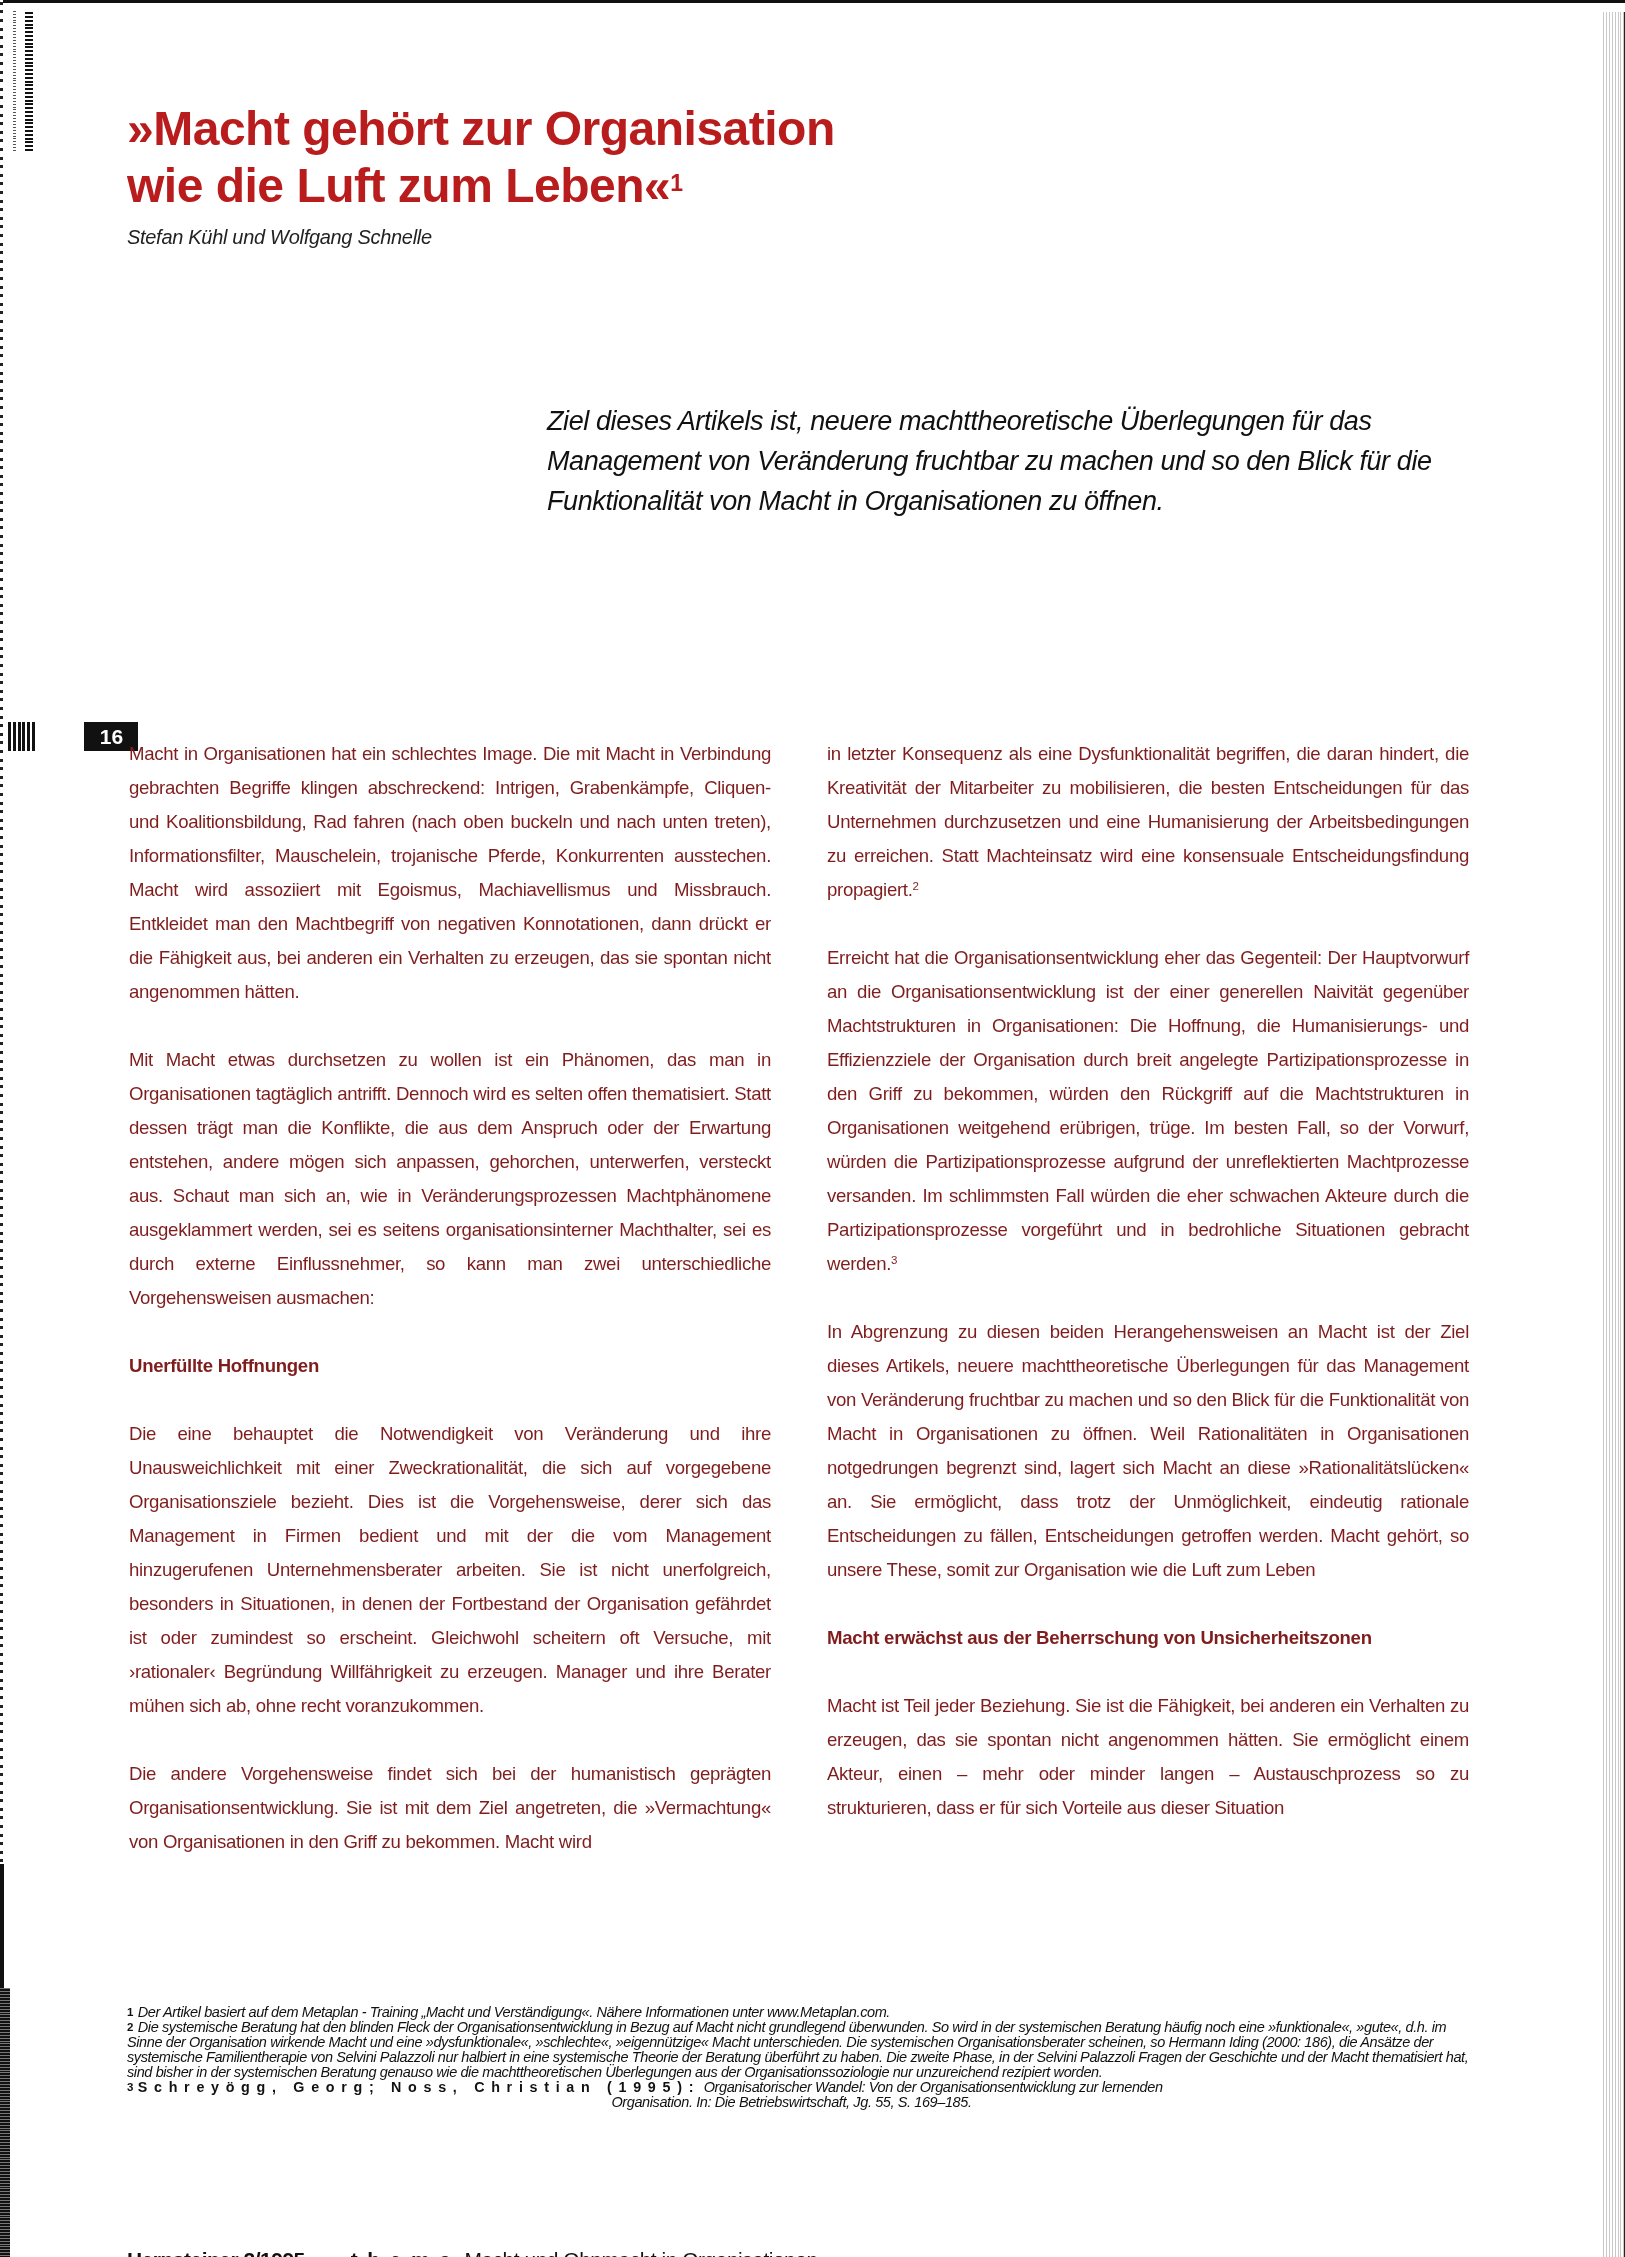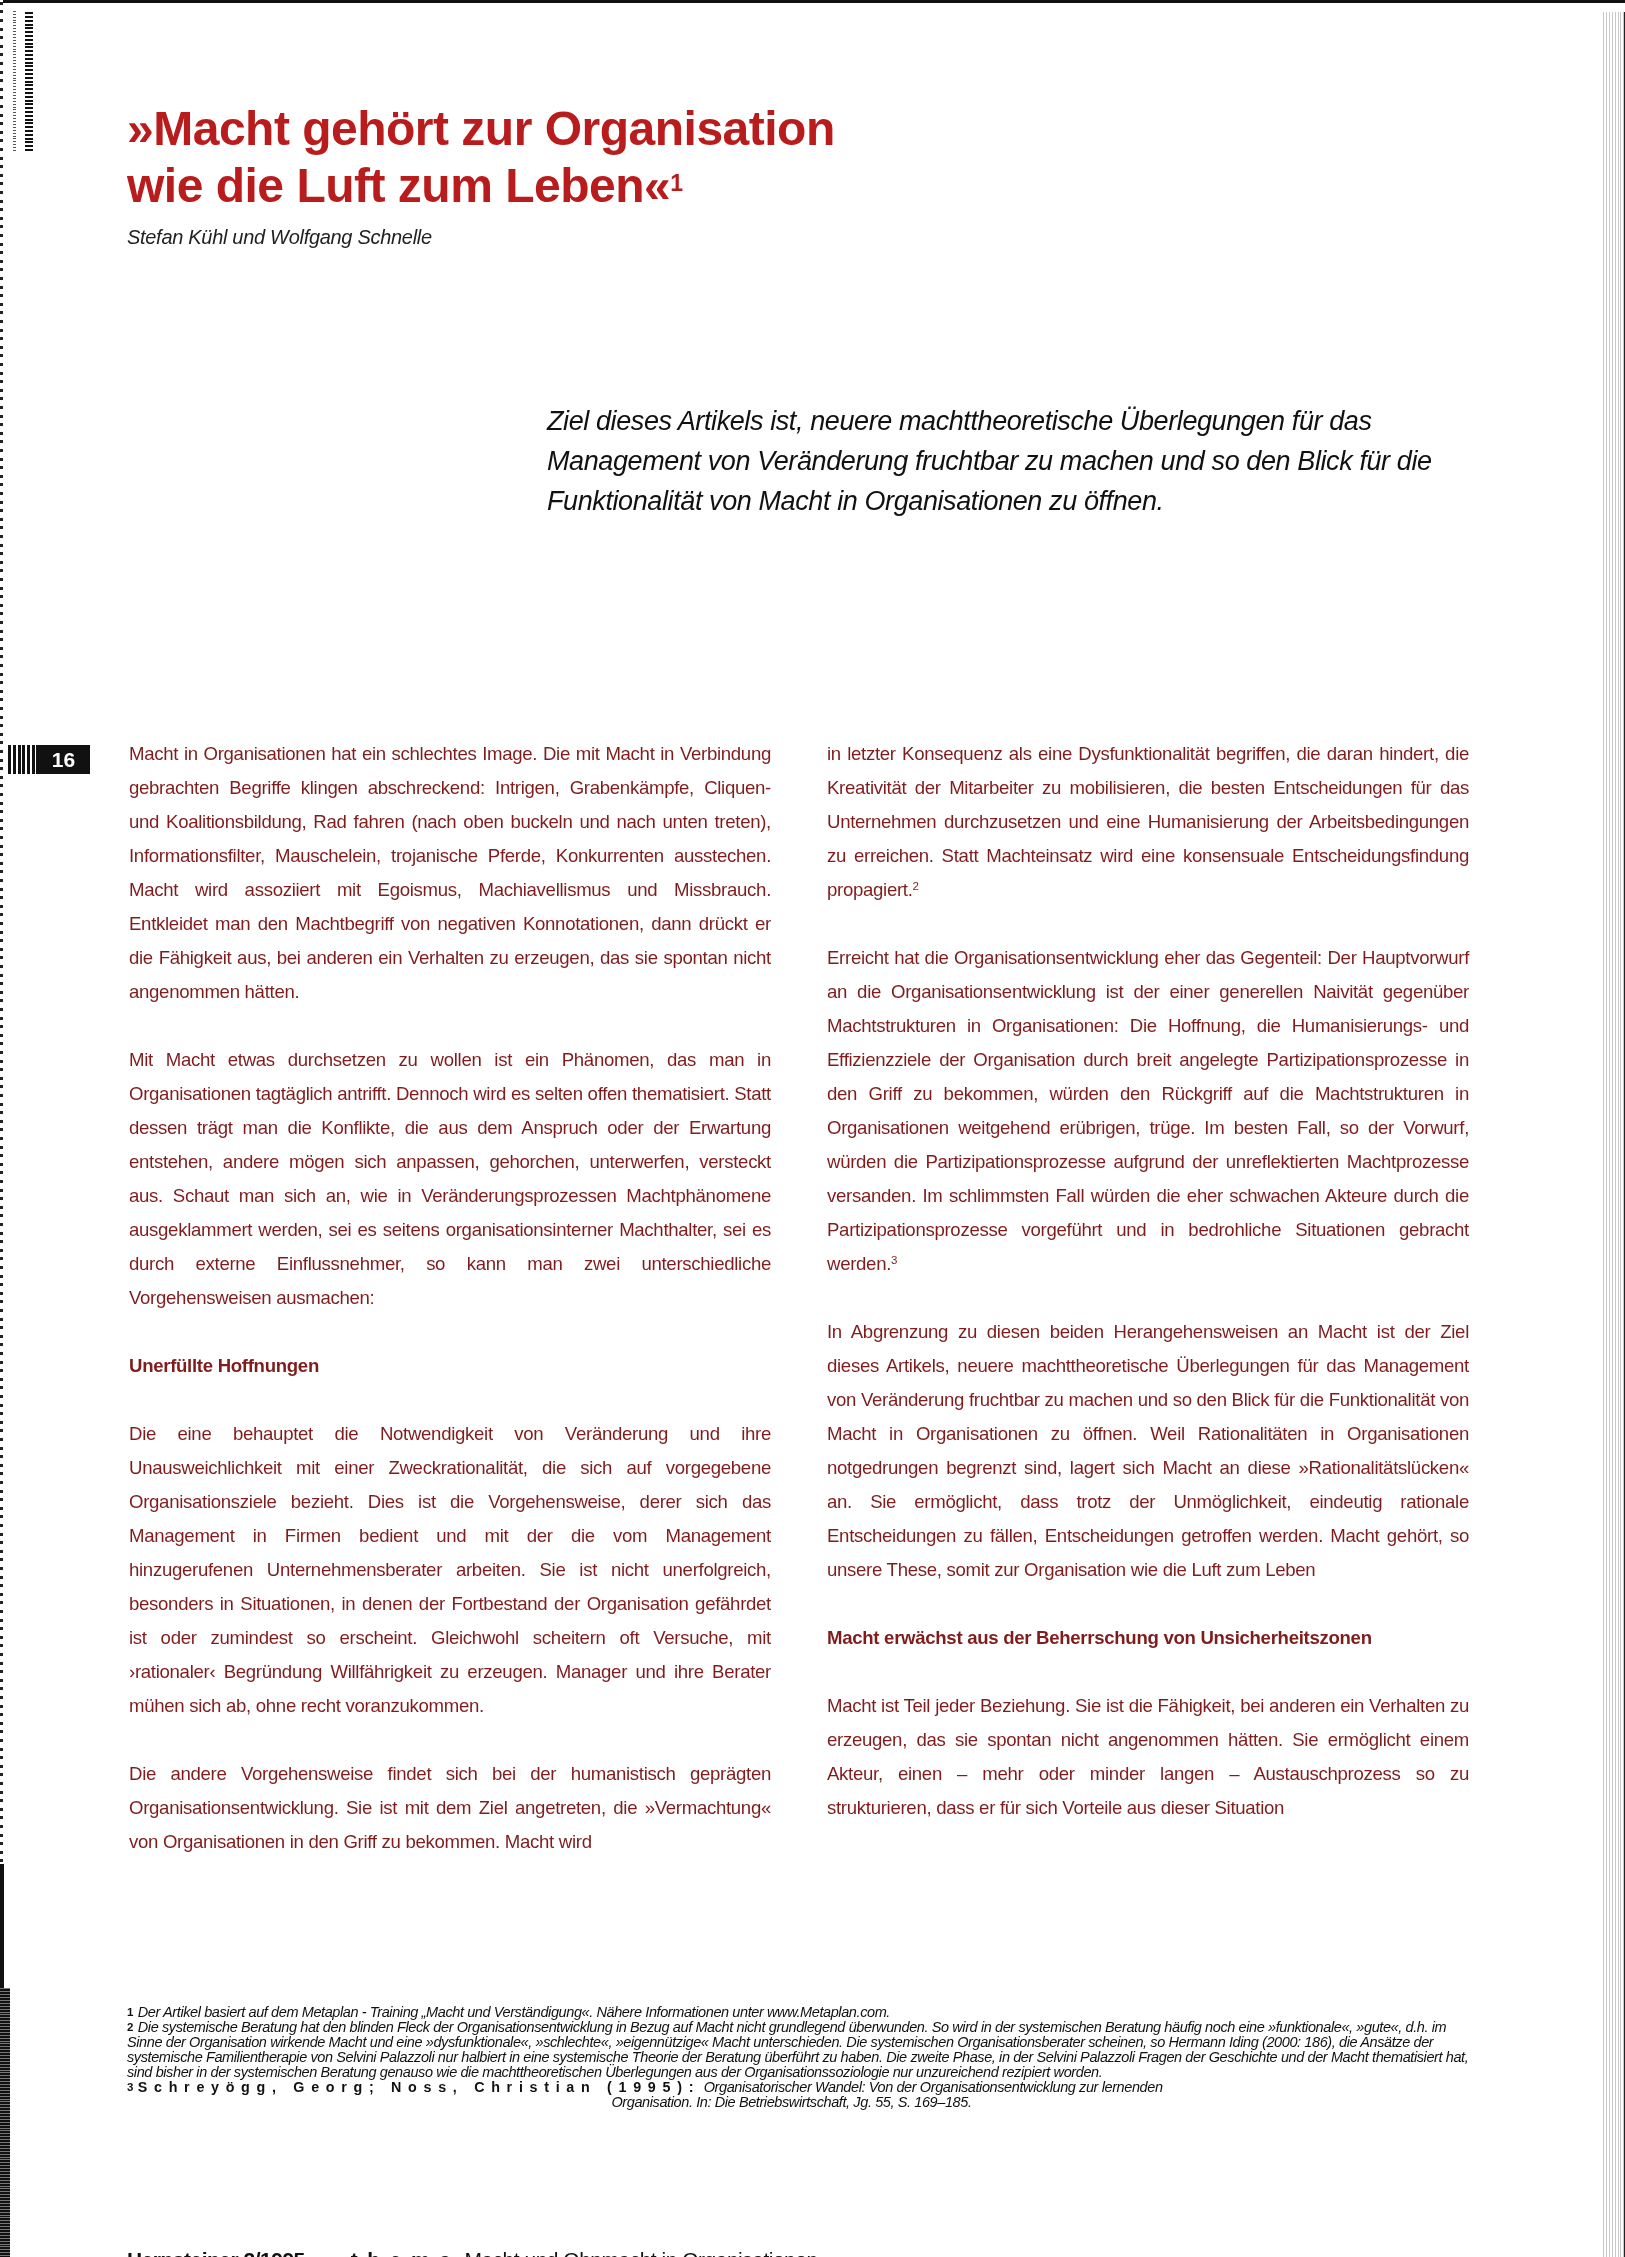--- a/index.html
+++ b/index.html
@@ -30,21 +30,21 @@
     .title sup { font-size: 23px; vertical-align: top; position: relative; top: -1.9px; }
     .authors {
       position: absolute; left: 127px; top: 226px;
       font-style: italic; font-size: 20px; color: #222; letter-spacing: -0.3px;
     }
     .lead {
       position: absolute; left: 531px; top: 385px; width: 946px; margin: 16px;
       font-style: italic; font-size: 27px; line-height: 40px; color: #111; letter-spacing: -0.4px;
     }
     .page-badge {
-      position: absolute; left: 7.6px; top: 745px; display: flex; align-items: center;
+      position: absolute; left: 7.6px; top: 722px; display: flex; align-items: center; gap: 48px;
     }
     .page-badge .mark { width: 27px; height: 29px;
       background: repeating-linear-gradient(90deg,#111 0 2.9px,#fff 2.9px 4.8px); }
     .page-badge .num {
       background: #111; color: #fff; font-weight: bold; font-size: 21px;
       width: 54px; height: 29px; line-height: 29px; text-align: center; margin-left: 1.9px;
     }
     .col {
       position: absolute; width: 642px; font-size: 18.6px; line-height: 34px;
       text-align: justify; color: #7f1d1d; letter-spacing: -0.3px;

